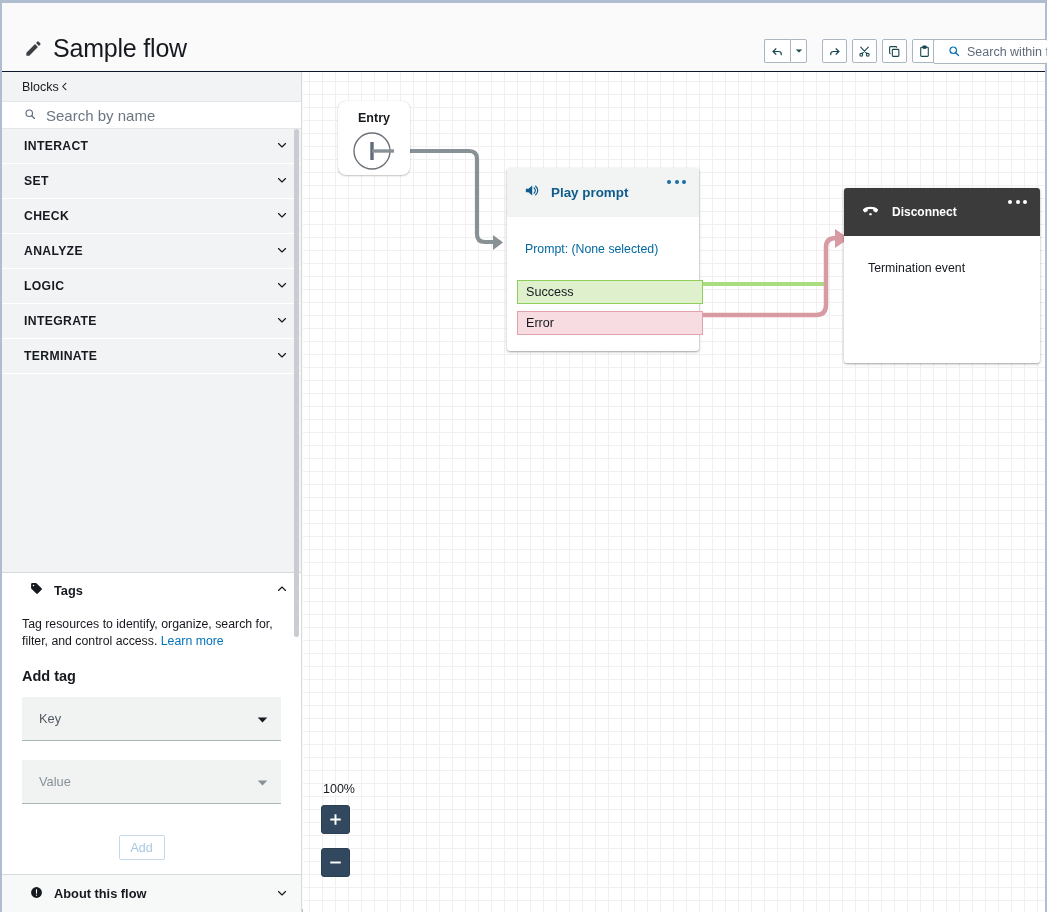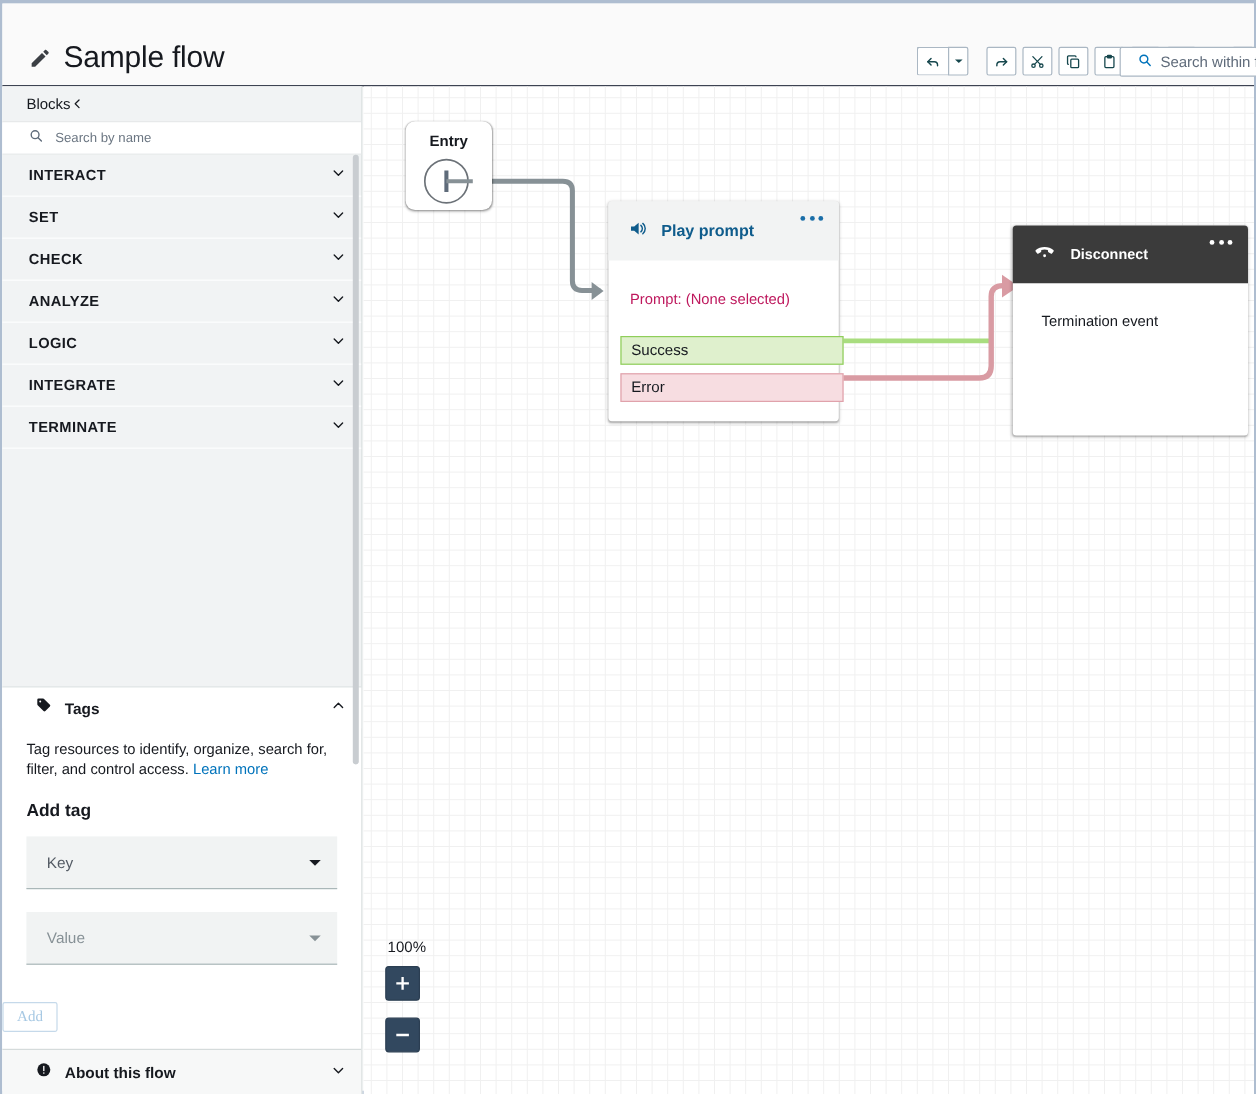--- a/index.html
+++ b/index.html
@@ -84,21 +84,21 @@
   .blocks-head .lbl { font-size: 12.5px; color: #16191f; }
   .collapse-btn { cursor: pointer; display:flex; }
 
   .search-name {
     height: 27px; background: #ffffff;
     border-bottom: 1px solid #e4e6e8;
     display: flex; align-items: center; gap: 10px;
     padding-left: 22px;
     flex: none;
   }
-  .search-name .ph { font-size: 11px; color: #6b7682; }
+  .search-name .ph { font-size: 15px; color: #6b7682; }
 
   .cat-list { flex: none; }
   .cat {
     height: 35px;
     background: #f1f3f4;
     border-bottom: 1px solid #ffffff;
     display: flex; align-items: center; justify-content: space-between;
     padding: 0 13px 0 22px;
     cursor: pointer;
   }
@@ -132,21 +132,21 @@
   }
   .sel-field {
     height: 44px; background: #f1f3f3;
     border-bottom: 1px solid #aab7b8;
     display: flex; align-items: center; justify-content: space-between;
     padding: 0 13px 0 17px;
     cursor: pointer; margin-bottom: 19px;
   }
   .sel-field .val { font-size: 12.8px; color: #545b64; }
   .sel-field.secondary .val { color: #879196; }
-  .add-row { display: flex; justify-content: flex-start; padding: 12px 20px 14px 0; font-family: Liberation Serif, serif; }
+  .add-row { display: flex; justify-content: center; padding: 12px 20px 14px 0; }
   .add-btn {
     width: 46px; height: 25px;
     border: 1px solid #c5d9ea;
     border-radius: 2px; background: #ffffff;
     color: #a6c8e3; font-size: 12.5px;
     display: flex; align-items: center; justify-content: center;
     cursor: default;
   }
   .about-row {
     height: 38px; background: #f7f8f8;
@@ -207,21 +207,21 @@
     padding: 0 14px 0 16px;
     position: relative;
   }
   .node-header .ttl {
     font-size: 13.4px; font-weight: bold; color: #0f5c8c;
   }
   .dots { position: absolute; right: 13px; top: 12px; display: flex; gap: 3.5px; }
   .dots i { width: 4px; height: 4px; border-radius: 50%; background: #1a6ea8; display:block;}
   .dots.light i { background: #ffffff; }
   .prompt-sub {
-    font-size: 12.3px; color: #be185d;
+    font-size: 12.3px; color: #0369a1;
     padding: 25px 0 0 18px;
   }
   .branch {
     position: absolute; left: 10px;
     width: 186px; height: 24px;
     display: flex; align-items: center;
     padding-left: 8px;
     font-size: 12.6px; color: #16191f;
   }
   .branch.success { top: 112px; background: #dff0cd; border: 1px solid #8fce5a; }

